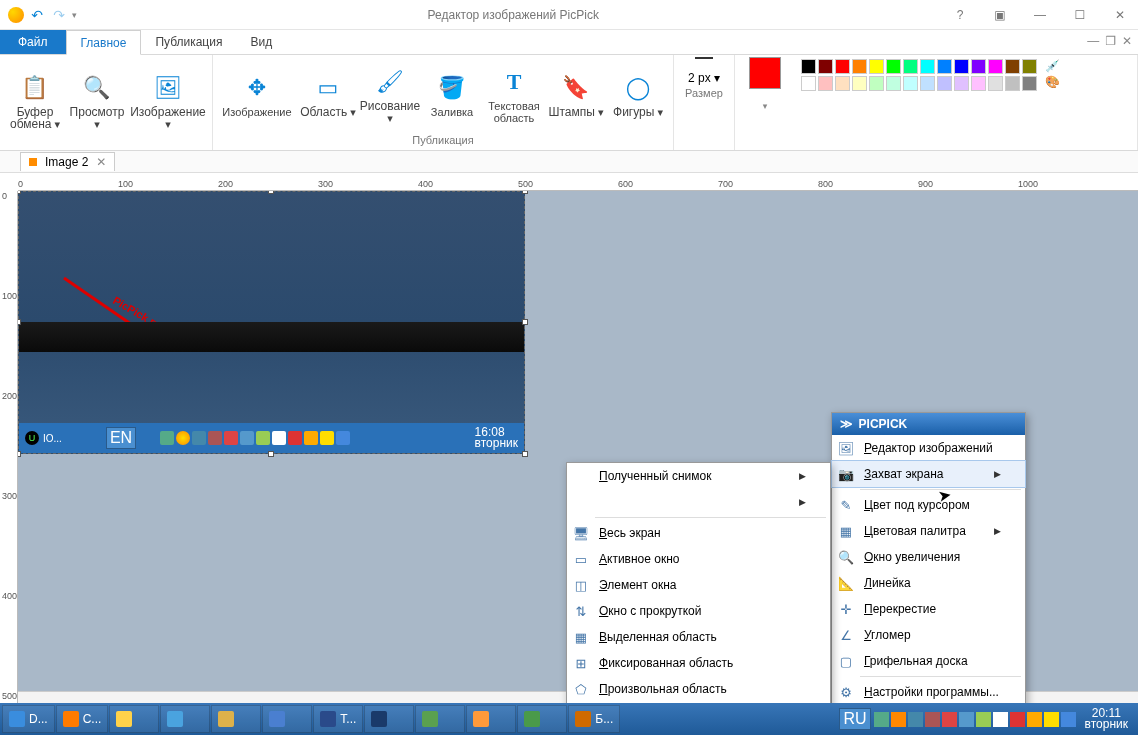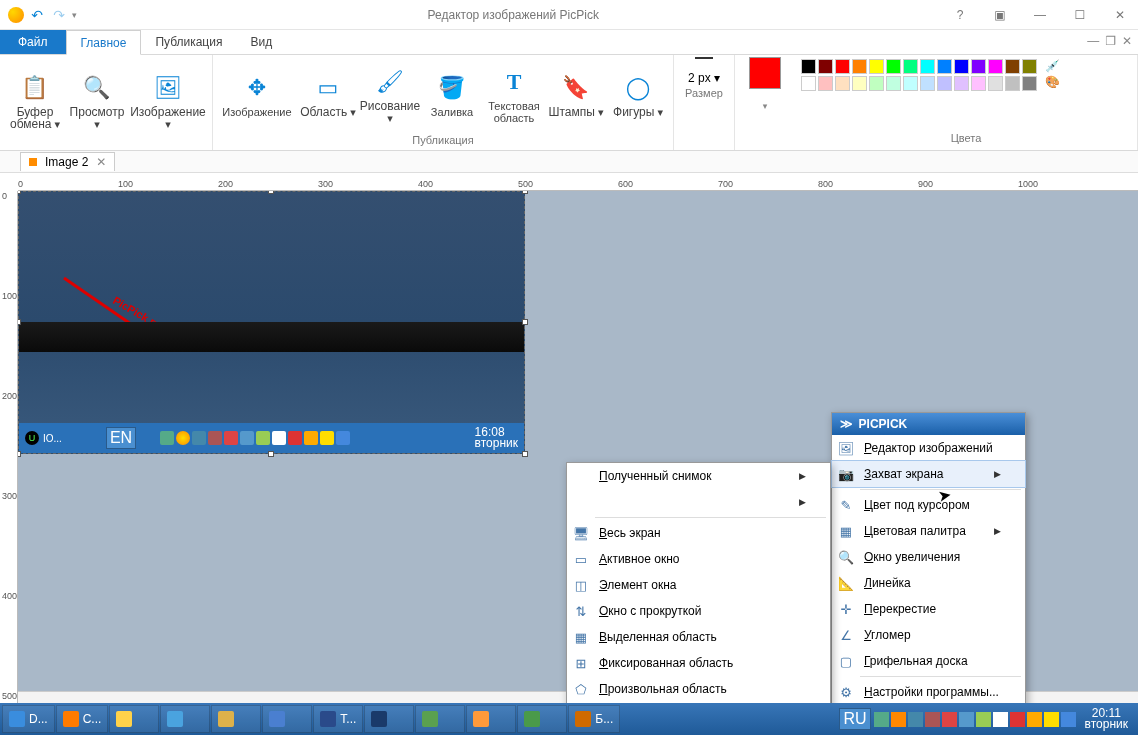--- a/index.html
+++ b/index.html
@@ -211,21 +211,20 @@
           <div style="background: rgb(255, 192, 255);"></div>
           <div style="background: rgb(224, 224, 224);"></div>
           <div style="background: rgb(192, 192, 192);"></div>
           <div style="background: rgb(128, 128, 128);"></div>
         </div>
       <div class="paltools">
         <span>💉</span>
         <span>🎨</span>
       </div>
     </div>
-    <div class="caption" style="margin-top:auto">Цвета</div>
   </div>
 </div>
 
 <div class="doctabs">
   <div class="doctab">
     <div class="dot"></div>
     <span>Image 2</span>
     <span class="x">✕</span>
   </div>
 </div>

